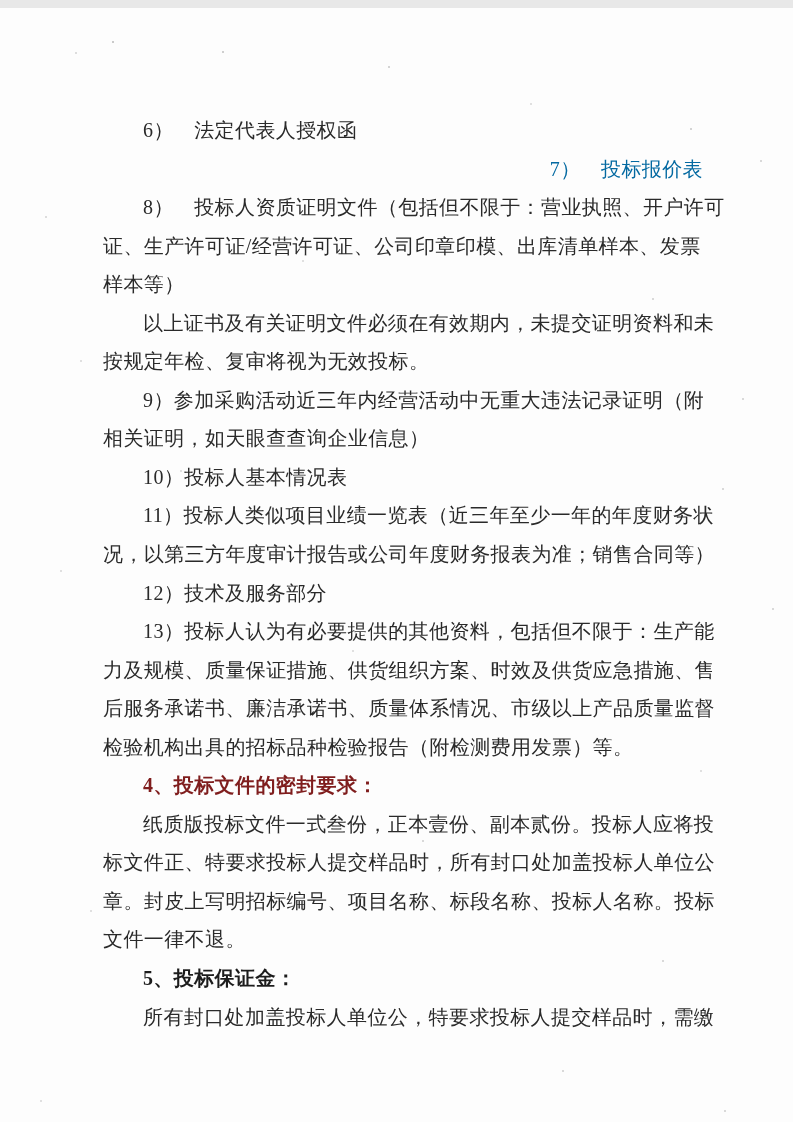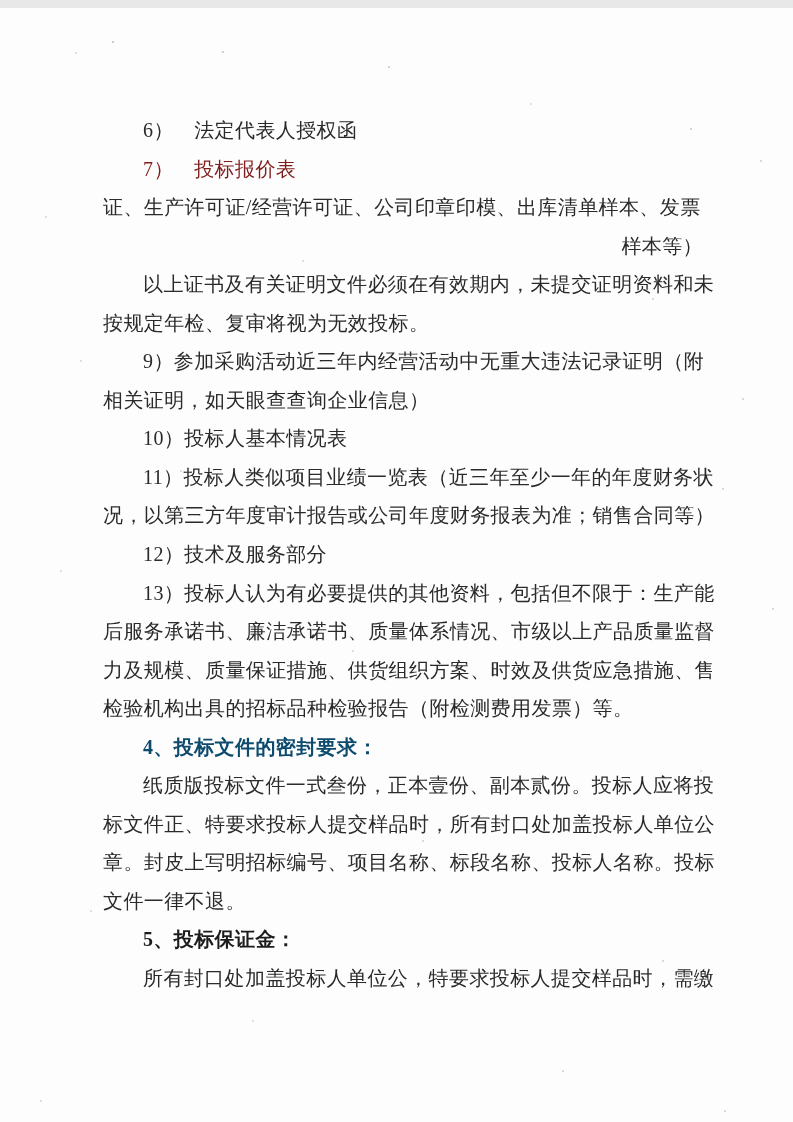--- a/index.html
+++ b/index.html
@@ -72,36 +72,37 @@
     color: #1c1c1c;
   }
 </style>
 </head>
 <body>
 
 <div class="page" style="background: rgb(253, 253, 253);">
   <div class="noise"></div>
   <div class="textblock">
       <div class="line indent" style="color: rgb(42, 42, 42);">6）　法定代表人授权函</div>
-      <div class="line indent" style="color: #7f1d1d;">7）　投标报价表</div>
+      <div class="line indent" style="color: #0369a1; text-align: right;">7）　投标报价表</div>
+      <div class="line indent" style="color: rgb(42, 42, 42);">8）　投标人资质证明文件（包括但不限于：营业执照、开户许可</div>
       <div class="line" style="color: rgb(42, 42, 42);">证、生产许可证/经营许可证、公司印章印模、出库清单样本、发票</div>
-      <div class="line" style="color: rgb(42, 42, 42); text-align: right;">样本等）</div>
+      <div class="line" style="color: rgb(42, 42, 42);">样本等）</div>
       <div class="line indent" style="color: rgb(42, 42, 42);">以上证书及有关证明文件必须在有效期内，未提交证明资料和未</div>
       <div class="line" style="color: rgb(42, 42, 42);">按规定年检、复审将视为无效投标。</div>
       <div class="line indent" style="color: rgb(42, 42, 42);">9）参加采购活动近三年内经营活动中无重大违法记录证明（附</div>
       <div class="line" style="color: rgb(42, 42, 42);">相关证明，如天眼查查询企业信息）</div>
       <div class="line indent" style="color: rgb(42, 42, 42);">10）投标人基本情况表</div>
       <div class="line indent" style="color: rgb(42, 42, 42);">11）投标人类似项目业绩一览表（近三年至少一年的年度财务状</div>
       <div class="line" style="color: rgb(42, 42, 42);">况，以第三方年度审计报告或公司年度财务报表为准；销售合同等）</div>
       <div class="line indent" style="color: rgb(42, 42, 42);">12）技术及服务部分</div>
       <div class="line indent" style="color: rgb(42, 42, 42);">13）投标人认为有必要提供的其他资料，包括但不限于：生产能</div>
+      <div class="line" style="color: rgb(42, 42, 42);">力及规模、质量保证措施、供货组织方案、时效及供货应急措施、售</div>
       <div class="line" style="color: rgb(42, 42, 42);">后服务承诺书、廉洁承诺书、质量体系情况、市级以上产品质量监督</div>
-      <div class="line" style="color: rgb(42, 42, 42);">力及规模、质量保证措施、供货组织方案、时效及供货应急措施、售</div>
       <div class="line" style="color: rgb(42, 42, 42);">检验机构出具的招标品种检验报告（附检测费用发票）等。</div>
-      <div class="line indent bold" style="color: #0c4a6e;">4、投标文件的密封要求：</div>
+      <div class="line indent bold" style="color: #7f1d1d;">4、投标文件的密封要求：</div>
       <div class="line indent" style="color: rgb(42, 42, 42);">纸质版投标文件一式叁份，正本壹份、副本贰份。投标人应将投</div>
       <div class="line" style="color: rgb(42, 42, 42);">标文件正、特要求投标人提交样品时，所有封口处加盖投标人单位公</div>
       <div class="line" style="color: rgb(42, 42, 42);">章。封皮上写明招标编号、项目名称、标段名称、投标人名称。投标</div>
       <div class="line" style="color: rgb(42, 42, 42);">文件一律不退。</div>
       <div class="line indent bold" style="color: rgb(28, 28, 28);">5、投标保证金：</div>
       <div class="line indent" style="color: rgb(42, 42, 42);">所有封口处加盖投标人单位公，特要求投标人提交样品时，需缴</div>
     </div>
 </div>
 
 </body></html>

